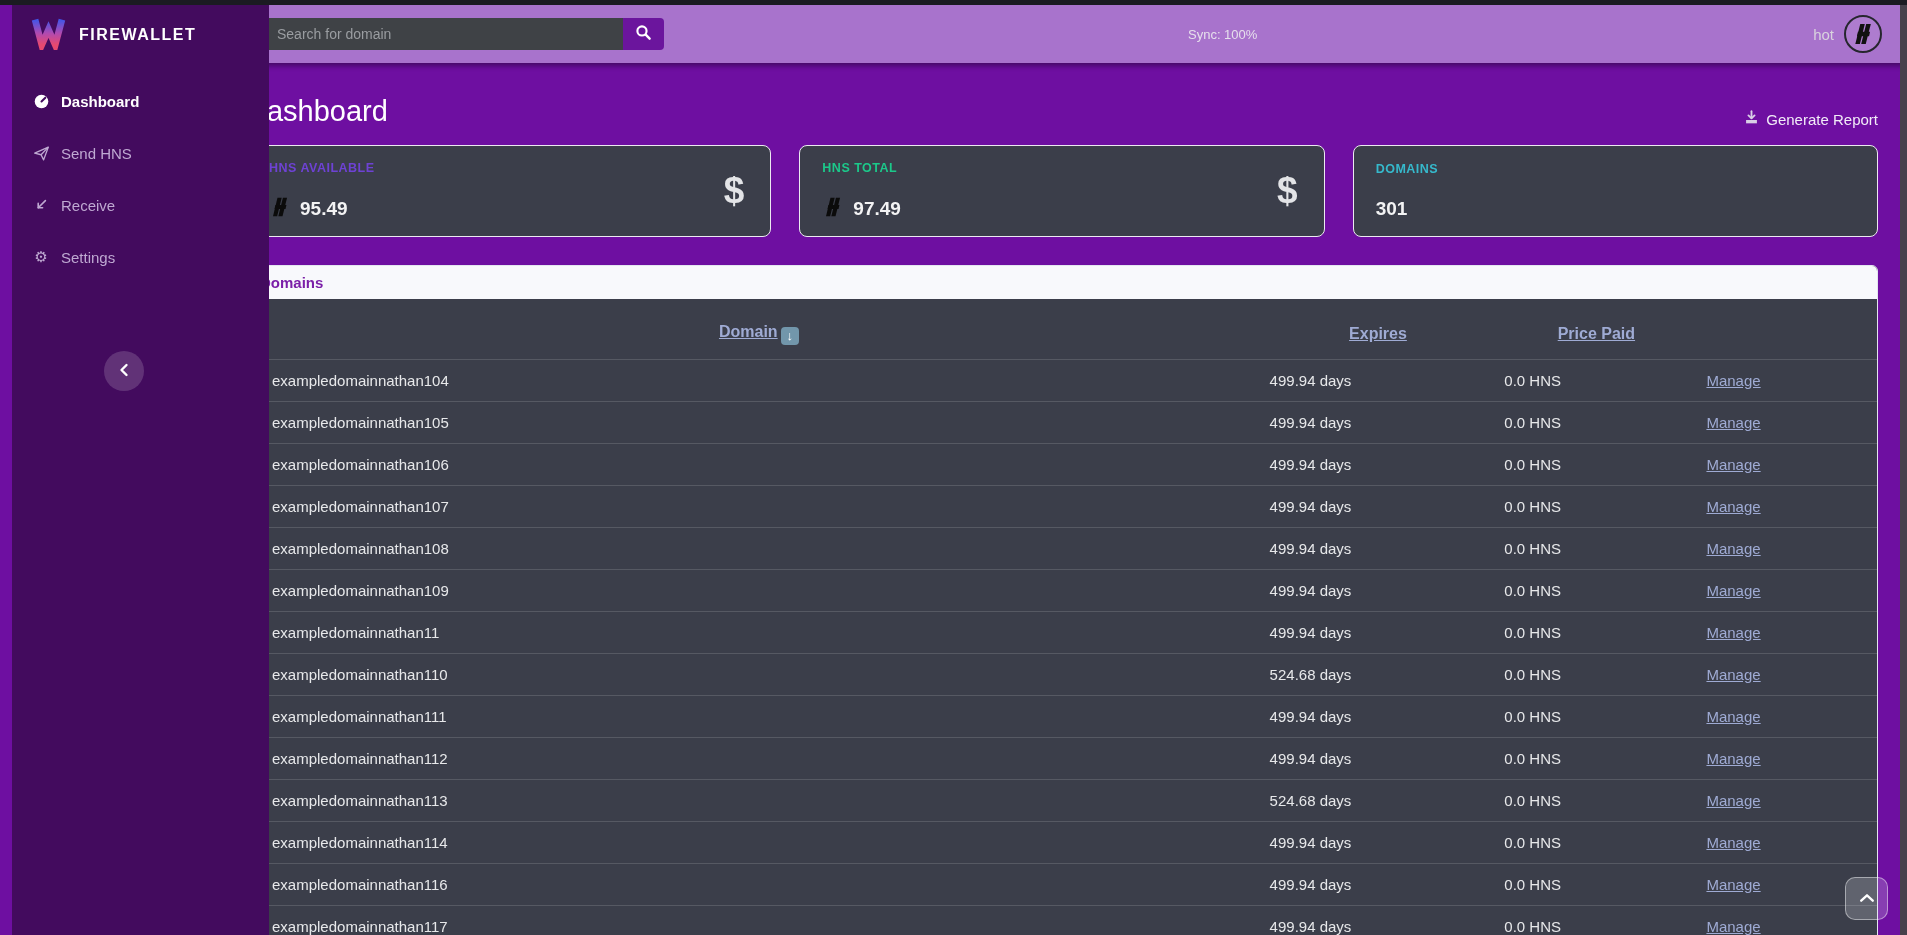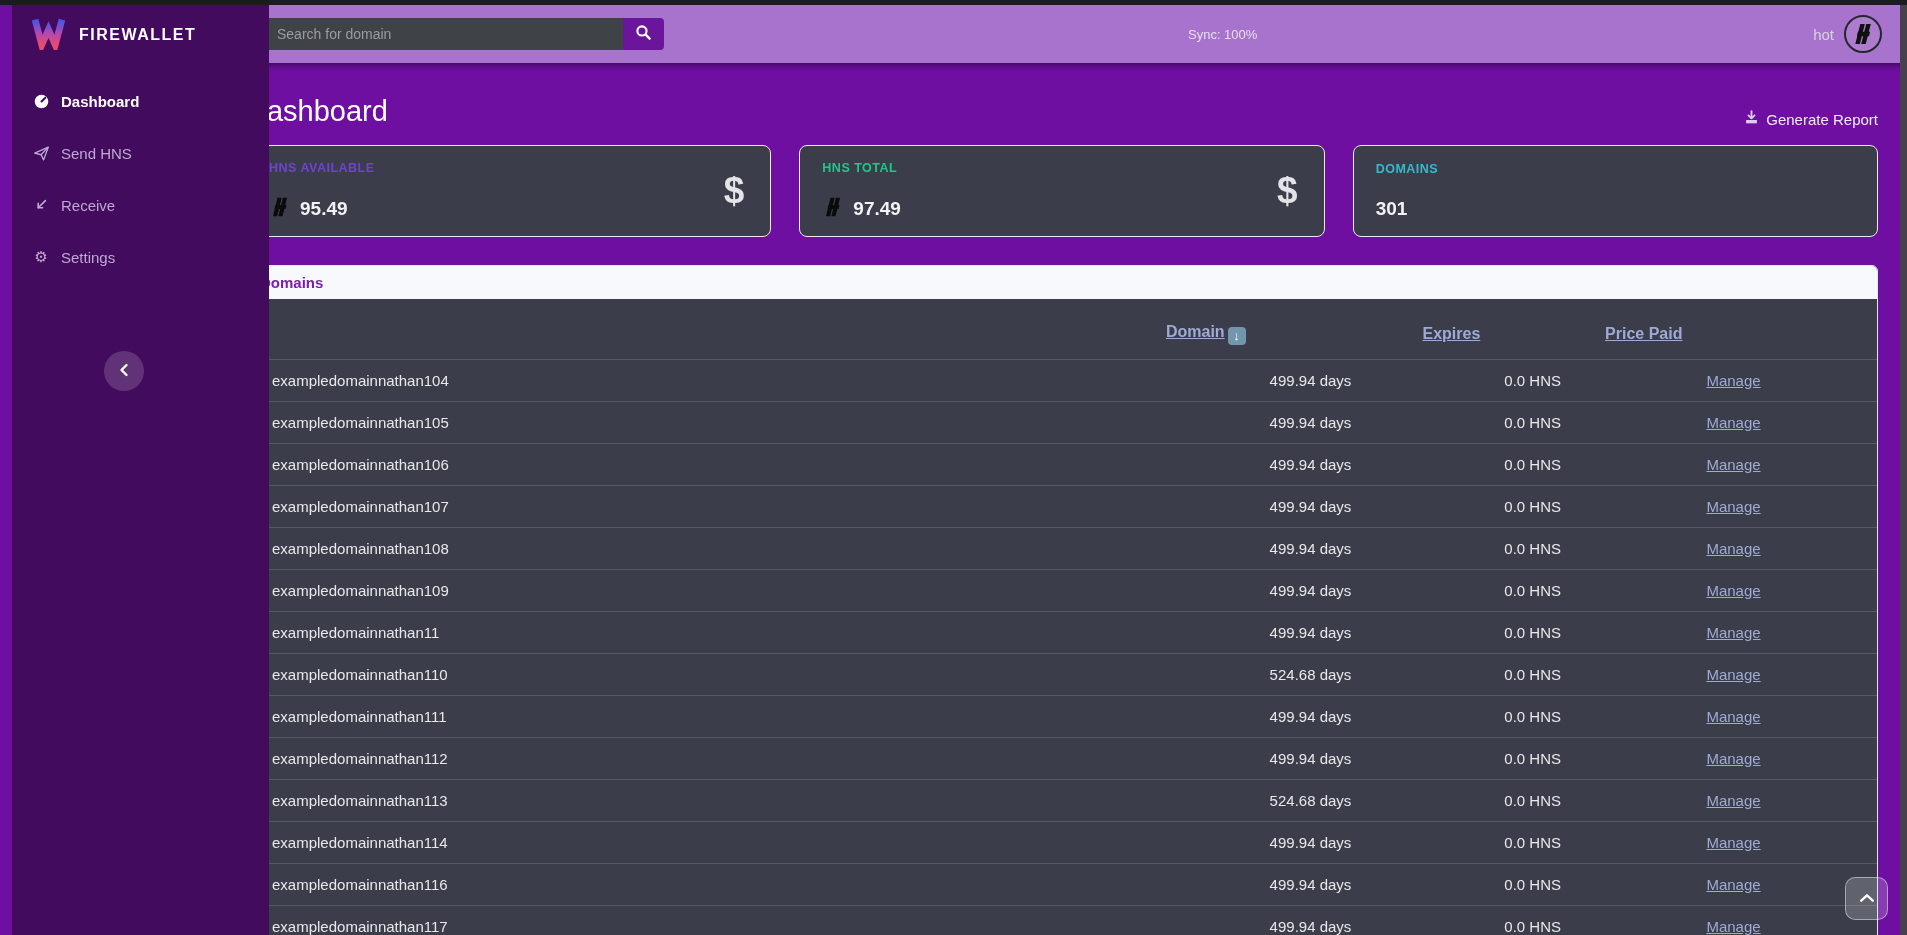--- a/index.html
+++ b/index.html
@@ -95,21 +95,21 @@
   }
 
   
   .panel {
     margin-top:28px; border:1px solid #e3e6f0; border-radius:6px 6px 0 0;
     overflow:hidden; background:#3b3e4a;
   }
   .panel-head { background:#f8f9fc; padding:8px 13px; color:#7b1fa8; font-weight:bold; font-size:15px; }
   table { width:100%; border-collapse:collapse; table-layout:fixed; }
   col.c-domain { width:62%; } col.c-expires { width:14.4%; } col.c-price { width:12.4%; } col.c-manage { width:11.2%; }
-  th { text-align:right; padding:24px 12px 14px 18px; font-size:16px; }
+  th { text-align:center; padding:24px 12px 14px 18px; font-size:16px; }
   th:first-child, td:first-child { padding-left:25px; }
   .th-link { color:#9fabd4; text-decoration:underline; font-weight:bold; cursor:pointer; }
   .sort-badge {
     display:inline-flex; width:18px; height:18px; margin-left:3px;
     background:#7296ab; border-radius:4px; align-items:center; justify-content:center;
     color:#ffffff; font-size:13px; font-weight:bold; vertical-align:-3px; cursor:pointer;
   }
   td {
     color:#e7e8ea; font-size:15px; line-height:19px;
     padding:11px 12px; border-top:1px solid #565963;

